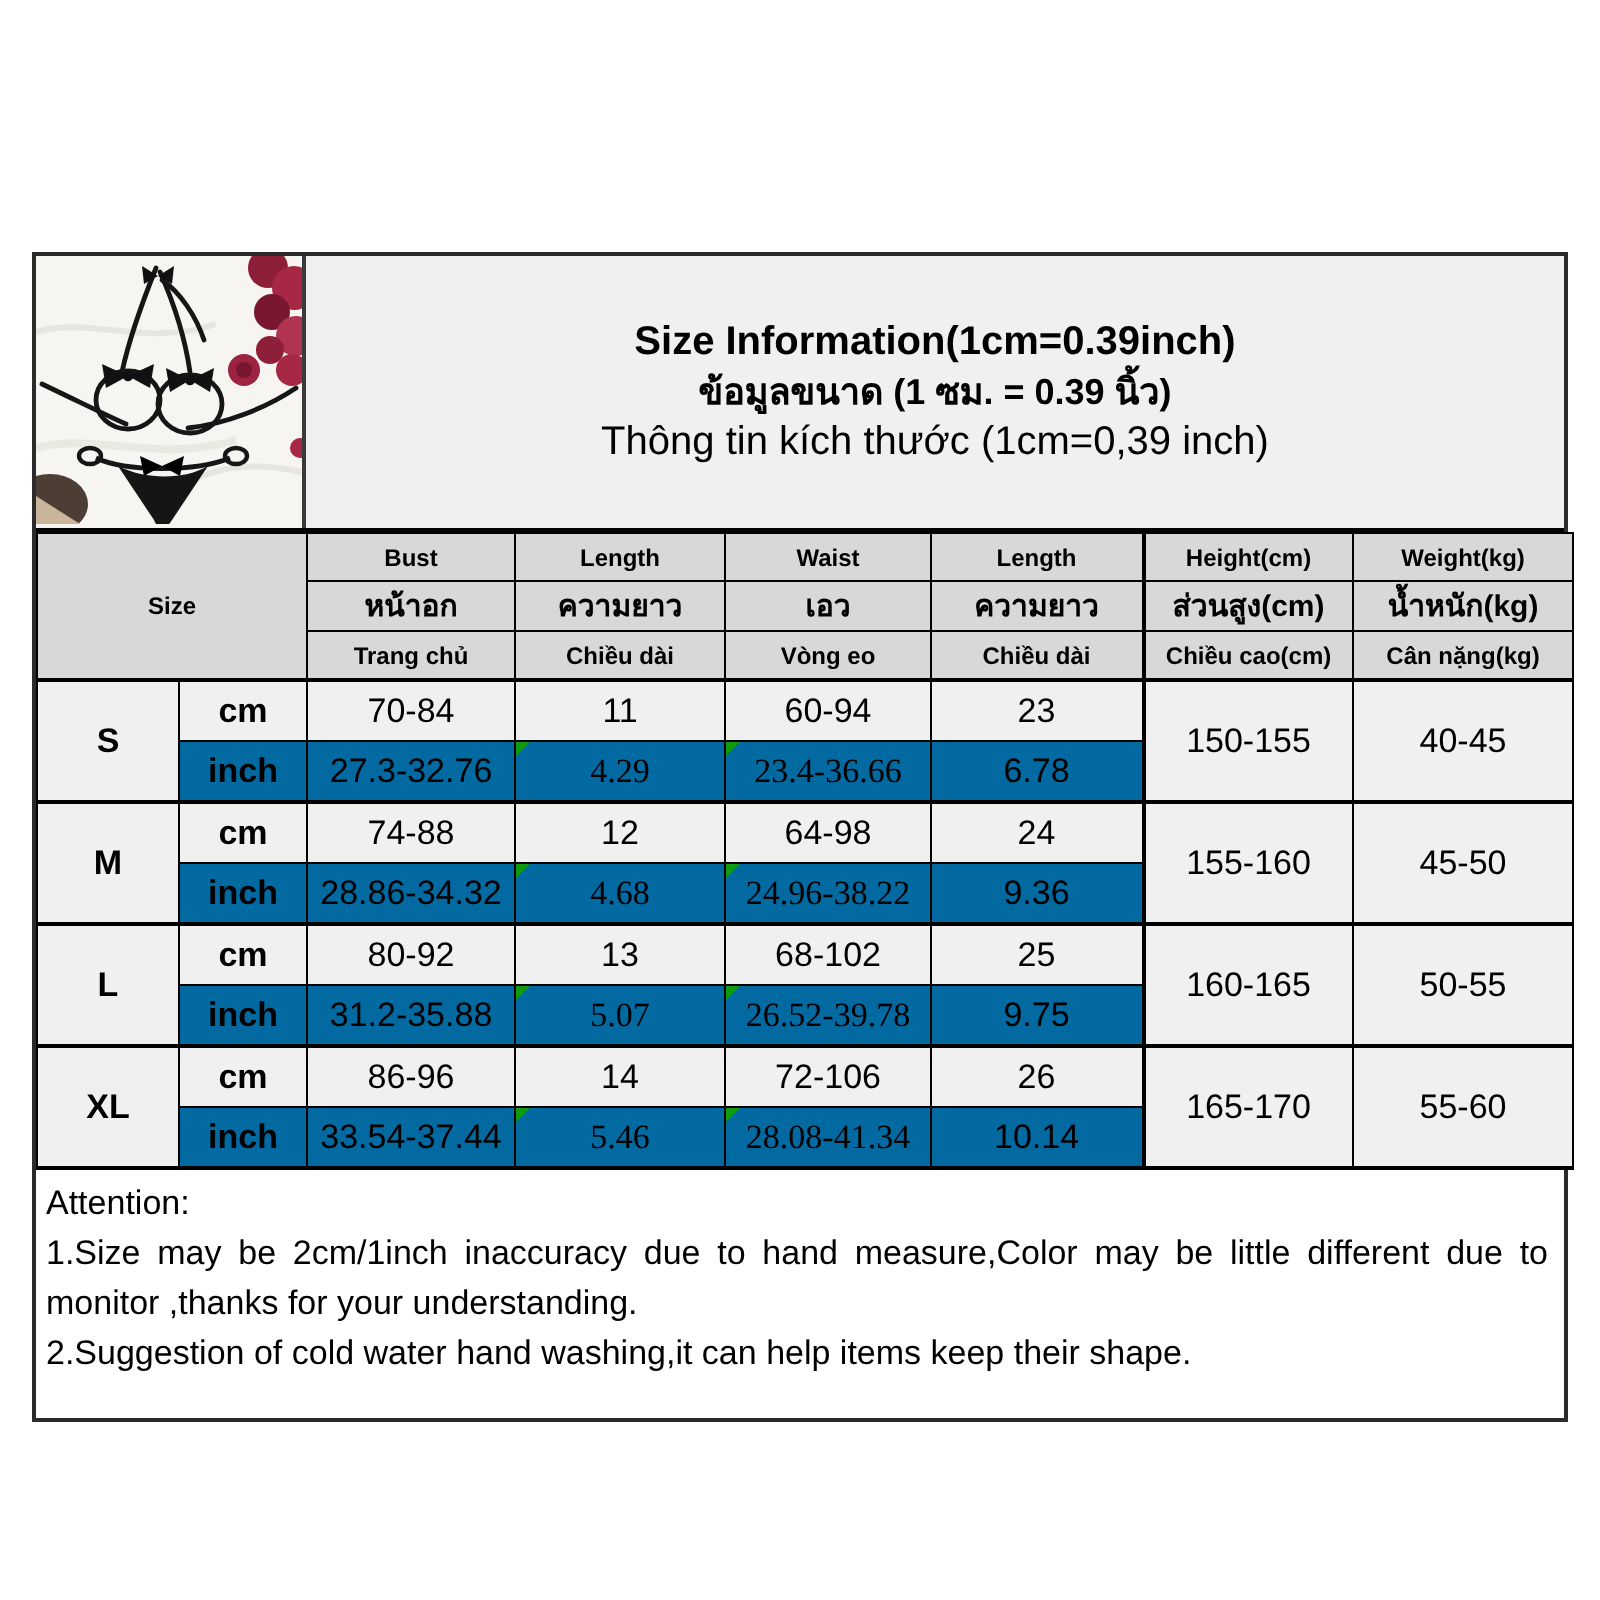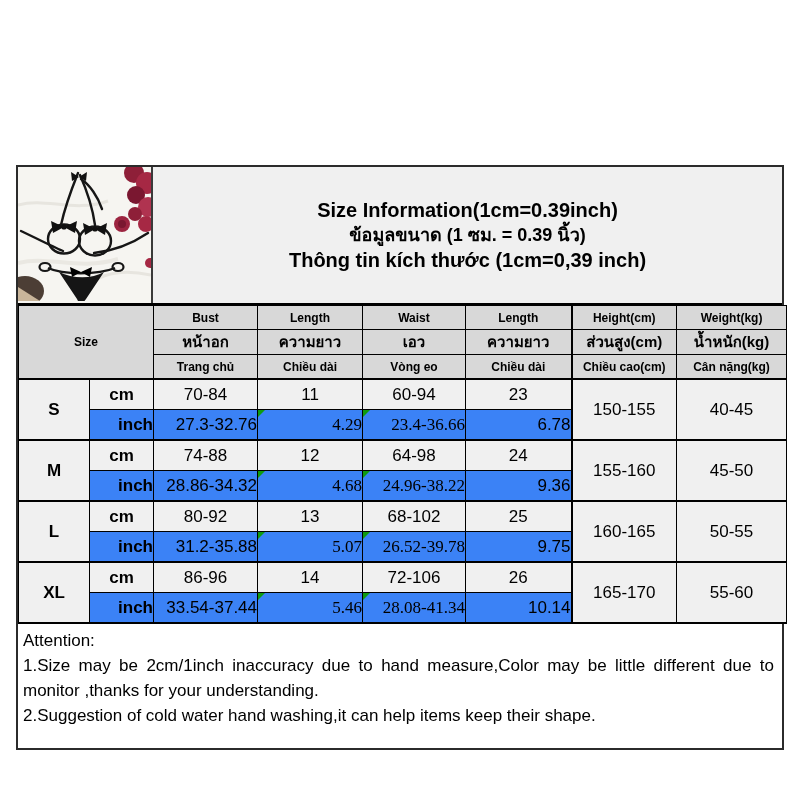--- a/index.html
+++ b/index.html
@@ -2,44 +2,44 @@
 <html><head>
 <meta charset="utf-8">
 <style>
   html,body{margin:0;padding:0;}
   body{
     width:800px;height:800px;background:#ffffff;position:relative;
     font-family:"Liberation Sans","DejaVu Sans",sans-serif;color:#000;
   }
   .sheet{
     position:absolute;left:16px;top:126px;width:768px;box-sizing:border-box;
-    border:2px solid #2b2b2b;background:#fff;margin-top:39px;
+    border:2px solid #2b2b2b;background:#fff;
   }
   
   .hdr{display:flex;height:136px;border-bottom:2px solid #000;}
   .photo{width:133px;flex:none;border-right:2px solid #3a3a3a;position:relative;overflow:hidden;background:#f6f5f1;}
   .photo svg{display:block;}
   .titlebox{
     flex:1;background:#f0f0f0;display:flex;flex-direction:column;
     justify-content:center;align-items:center;gap:1px;
   }
   .t-en{font-size:20px;font-weight:bold;line-height:23px;}
   .t-th{font-size:18px;font-weight:bold;line-height:24px;}
-  .t-vi{font-size:20px;font-weight:bold;line-height:24px;}
+  .t-vi{font-size:20px;font-weight:normal;line-height:24px;}
   
   table{border-collapse:collapse;width:100%;table-layout:fixed;border-bottom:2px solid #000;}
   td{
     border:1px solid #000;text-align:center;vertical-align:middle;
     padding:0;white-space:nowrap;overflow:visible;
   }
   tr.hrow td{background:#d8d8d8;font-weight:bold;height:23px;font-size:12px;}
   tr.hrow-th td{font-size:15px;}
   td.size-big{background:#d8d8d8;font-weight:bold;font-size:31px;}
   tr.rcm td{height:29px;background:#f0f0f0;font-size:17px;border-top:2px solid #000;}
-  tr.rin td{height:29px;background:#3b82f6;font-size:17px;text-align:right;}
+  tr.rin td{height:29px;background:#0369a1;font-size:17px;}
   td.size-cell{background:#d8d8d8;font-weight:bold;font-size:18px;}
   td.unit{font-weight:bold;font-size:16px;}
   td.merge{background:#f0f0f0;}
   td.bL{border-left:2px solid #000;}
   td.flag{position:relative;font-family:Liberation Serif, serif;}
   td.flag::before{
     content:"";position:absolute;top:0;left:0;width:0;height:0;
     border-top:7px solid #0f9b0f;border-right:7px solid transparent;
   }
   

